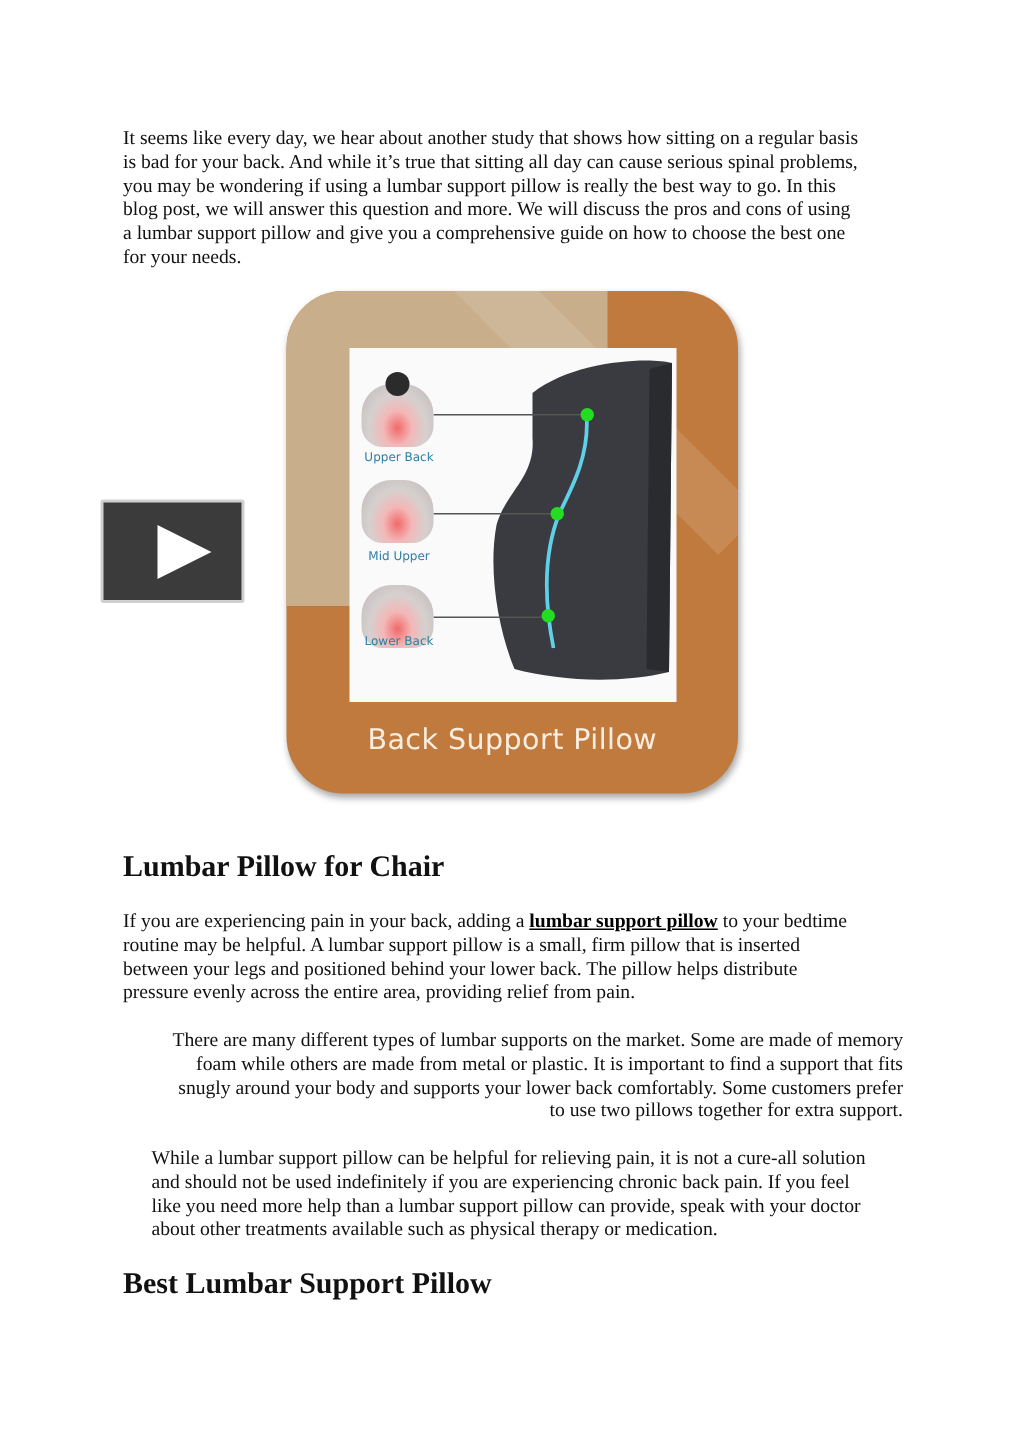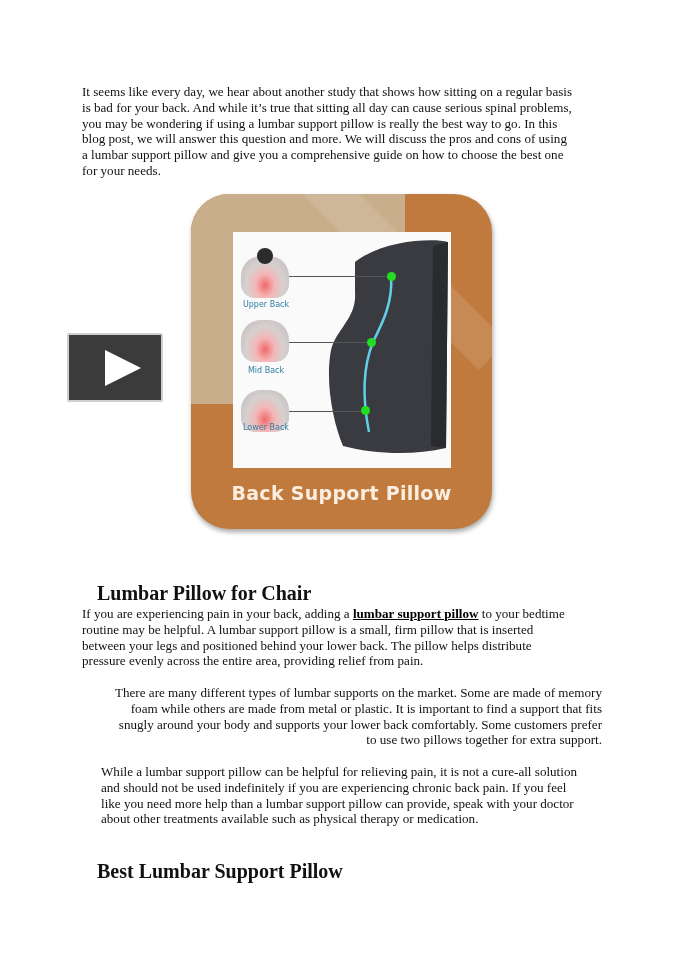--- a/index.html
+++ b/index.html
@@ -5,21 +5,21 @@
     html, body { margin: 0; padding: 0; }
     body {
       width: 678px; height: 960px; background: #ffffff; position: relative; overflow: hidden;
       font-family: "Liberation Serif", "DejaVu Serif", serif; color: #111;
     }
     .para {
       position: absolute; left: 82px; width: 520px;
       font-size: 13.1px; line-height: 15.8px; margin: 0;
     }
     .heading {
-      position: absolute; left: 82px; margin: 15px;
+      position: absolute; left: 82px; margin: 0;
       font-size: 20px; font-weight: bold; line-height: 24px; color: #111;
     }
     .link { color: #000000; font-weight: bold; text-decoration: underline; }
 
     
     .card {
       position: absolute; left: 191px; top: 194px; width: 301px; height: 335px;
       border-radius: 38px; overflow: hidden;
       background: #c07a3e;
       box-shadow: 1px 3px 5px rgba(0,0,0,0.35);
@@ -29,21 +29,21 @@
     }
     .card .stripe {
       position: absolute; left: 190px; top: -60px; width: 40px; height: 260px;
       background: rgba(255,255,255,0.12); transform: rotate(-45deg);
     }
     .card .photo {
       position: absolute; left: 42px; top: 38px; width: 218px; height: 236px; background: #fafafa;
     }
     .card .caption {
       position: absolute; left: 0; width: 301px; top: 288px; text-align: center;
-      font-family: "DejaVu Sans", sans-serif; font-weight: bold; font-size: 19px;
+      font-family: "DejaVu Sans", sans-serif; font-weight: normal; font-size: 19px;
       color: #fbeee0; letter-spacing: 0.3px;
     }
     .region {
       position: absolute; left: 4px; width: 58px; text-align: center;
       font-family: "DejaVu Sans", sans-serif; font-size: 8px; color: #2f7fa6;
     }
     .figure {
       position: absolute; left: 8px; width: 48px; height: 42px; border-radius: 20px 20px 14px 14px;
       background: radial-gradient(ellipse at 50% 70%, #f06a6a 0%, #f4b7b7 28%, #d6d0cf 55%, #bdb8b8 100%);
     }
@@ -89,21 +89,21 @@
     <div class="leader" style="left:56px;top:179px;width:76px;"></div>
     <div class="dot" style="left:154px;top:40px;"></div>
     <div class="dot" style="left:134px;top:106px;"></div>
     <div class="dot" style="left:128px;top:174px;"></div>
 
     <div class="figure" style="top:24px;"></div>
     <div class="head" style="left:24px;top:16px;"></div>
     <div class="region" style="top:68px;">Upper Back</div>
 
     <div class="figure" style="top:88px;"></div>
-    <div class="region" style="top:134px;">Mid Back</div>
+    <div class="region" style="top:134px;">Mid Upper</div>
 
     <div class="figure" style="top:158px;"></div>
     <div class="region" style="top:191px;text-align:center;">Lower Back</div>
   </div>
   <div class="caption">Back Support Pillow</div>
 </div>
 
 <div class="play">
   <div class="tri"></div>
 </div>

